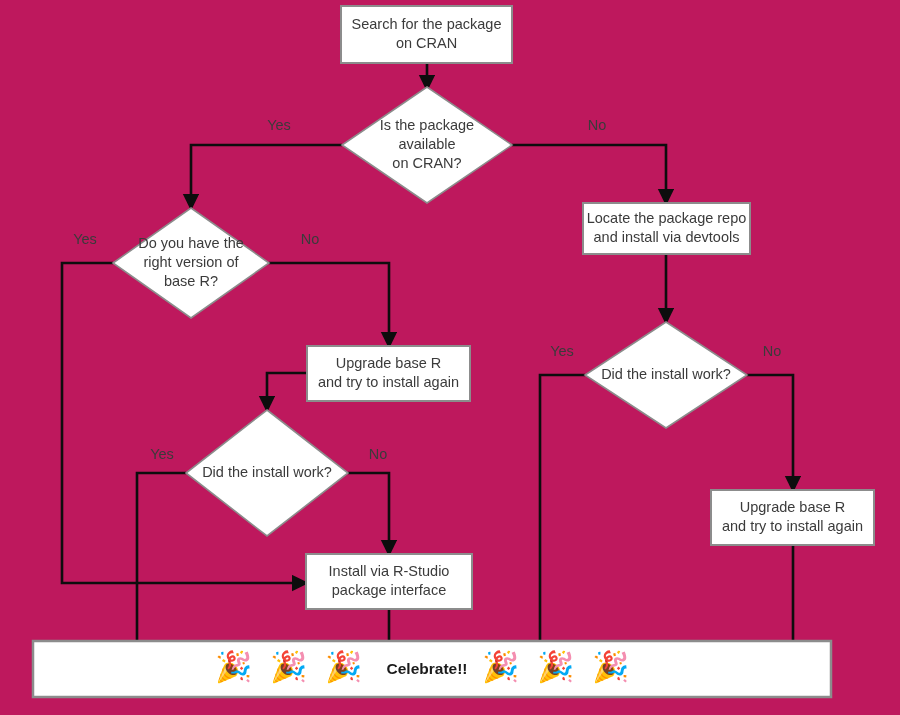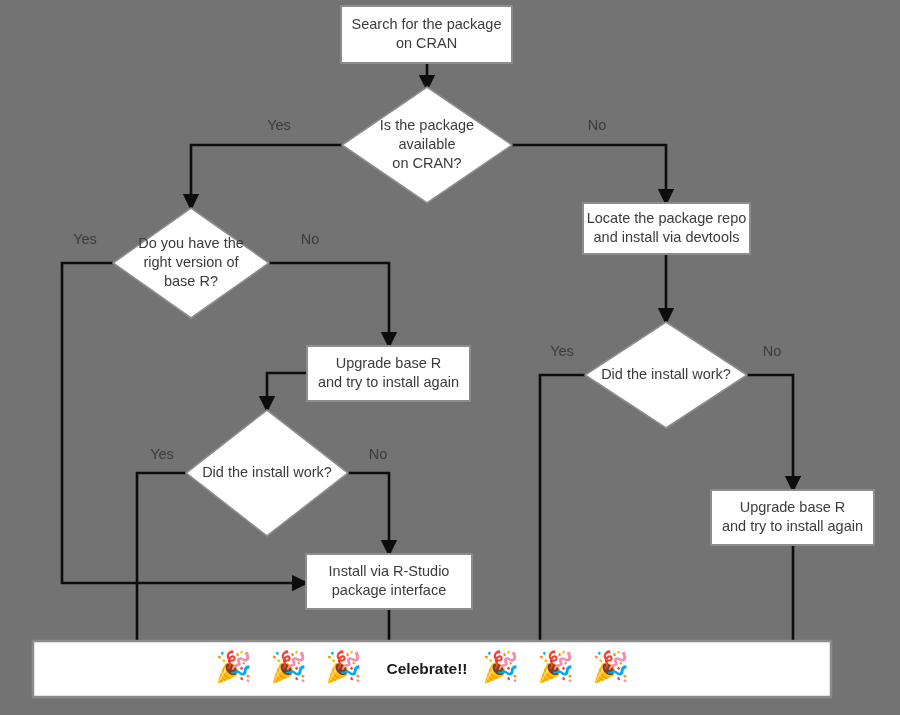--- a/index.html
+++ b/index.html
@@ -12,21 +12,21 @@
     width: 900px;
     height: 715px;
     font-family: "Liberation Sans", sans-serif;
     overflow: hidden;
     position: relative;
   }
   #flowchart-root {
     position: relative;
     width: 900px;
     height: 715px;
-    background: #737373;
+    background: #be185d;
   }
   svg#chart-svg {
     position: absolute;
     top: 0;
     left: 0;
     width: 900px;
     height: 715px;
     display: block;
   }
   .node-box {

